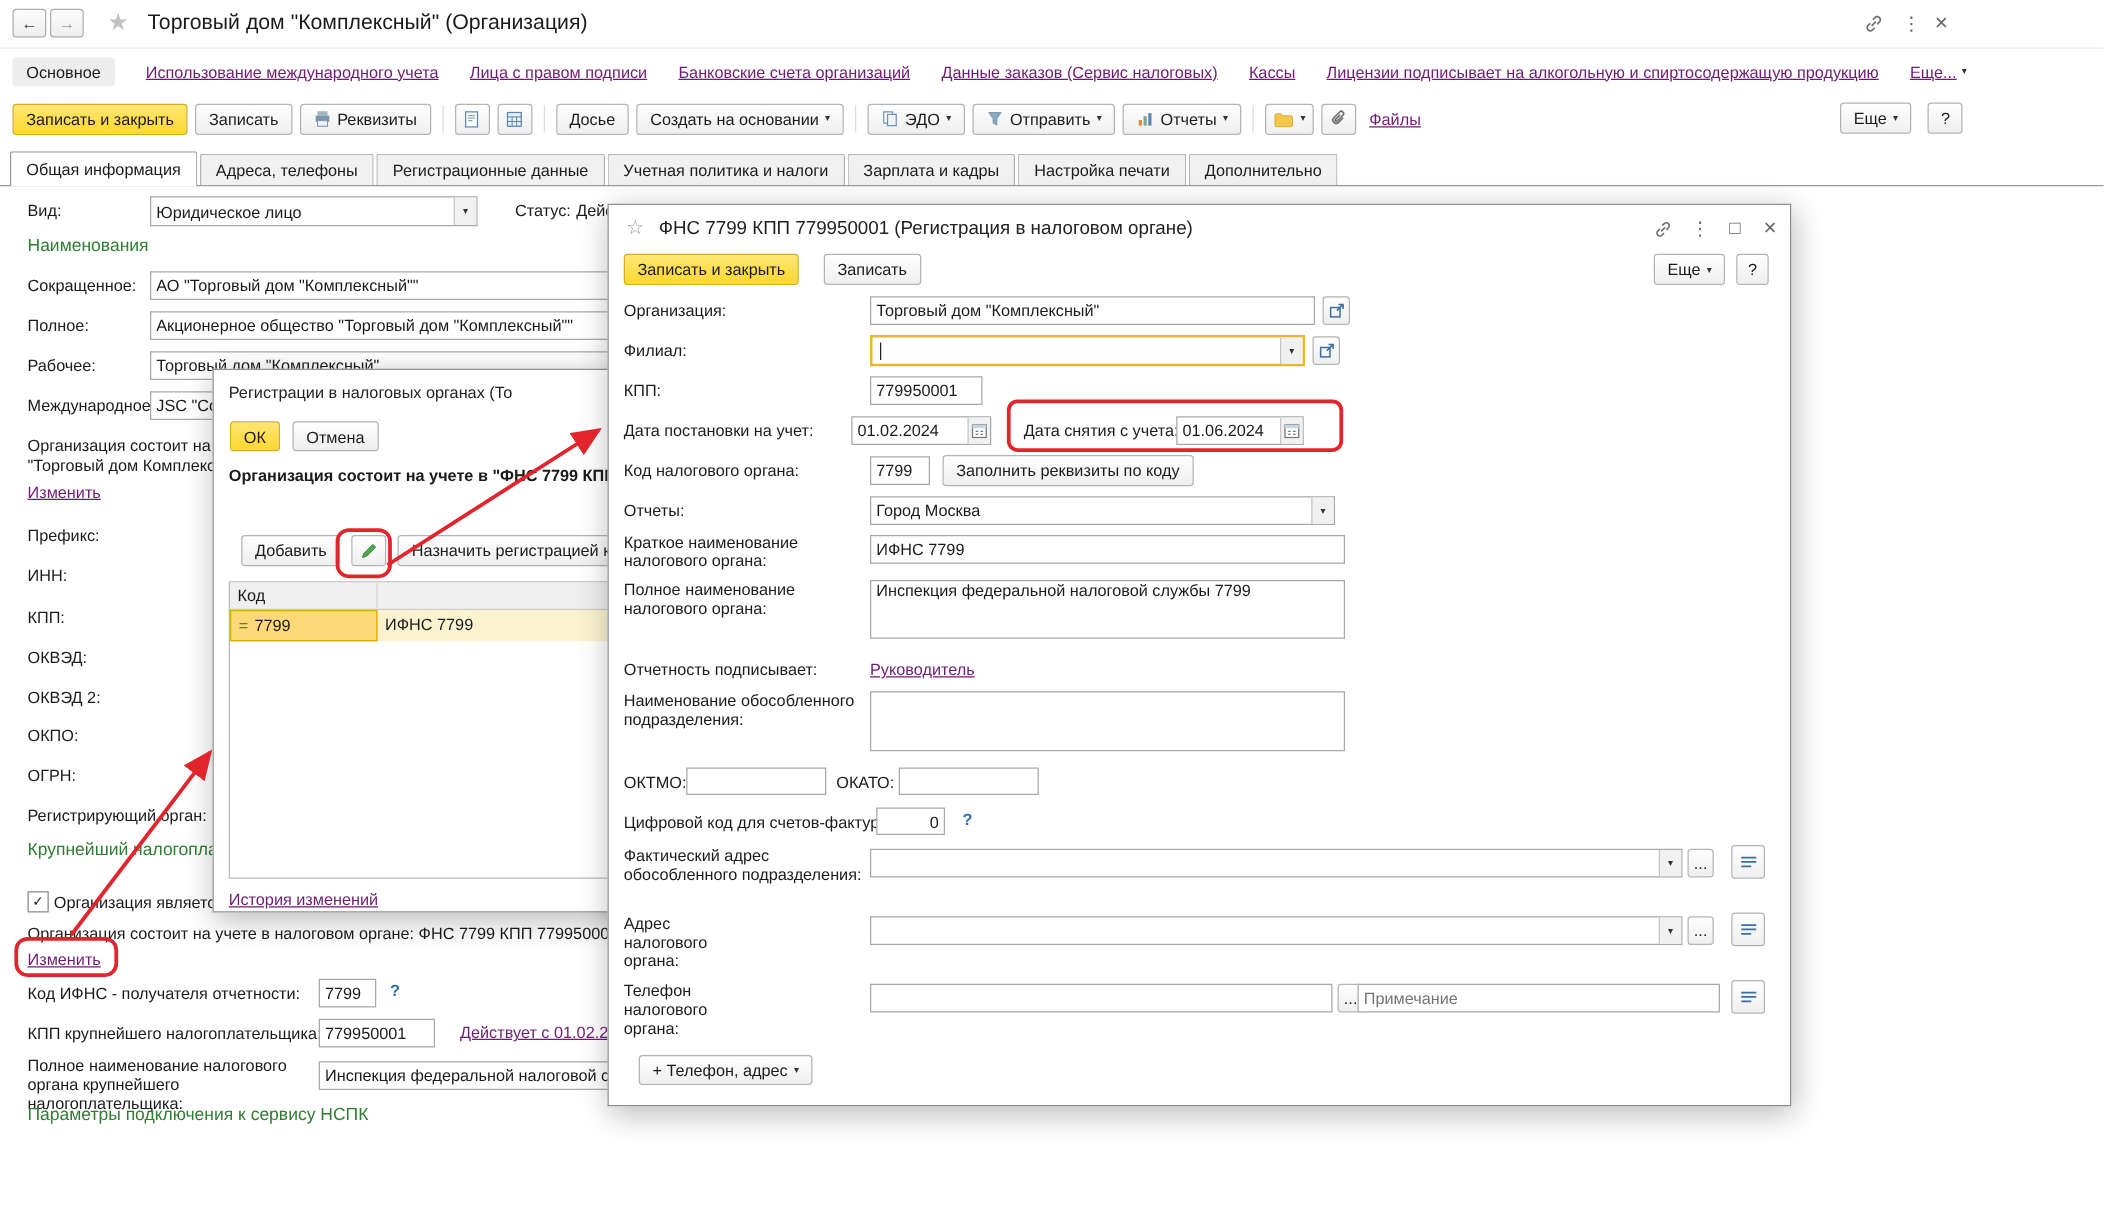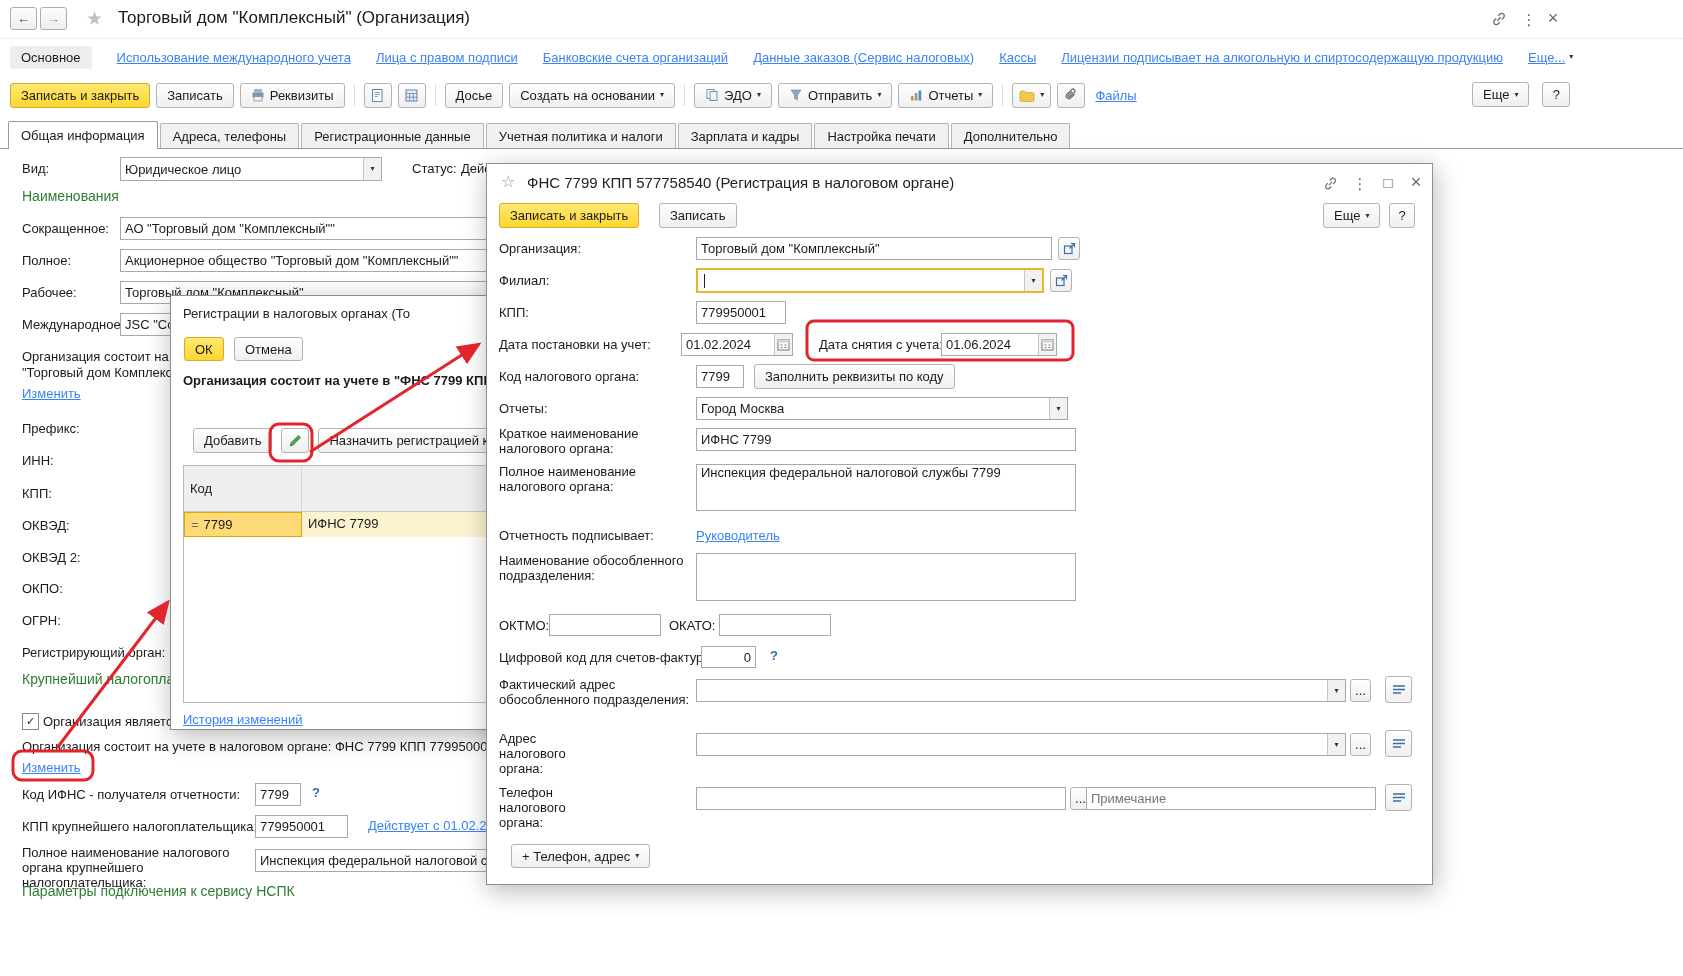--- a/index.html
+++ b/index.html
@@ -1,21 +1,21 @@
 <!DOCTYPE html>
 <html><head>
 <meta charset="utf-8">
 <style>
   html,body{margin:0;padding:0;background:#fff}
   .page{position:relative;width:1683px;height:976px;overflow:hidden;background:#fff;
         font-family:"Liberation Sans","DejaVu Sans",sans-serif;font-size:13px;color:#1b1b1b}
   .abs{position:absolute}
   .lbl{position:absolute;white-space:nowrap;line-height:15px}
   .wlbl{position:absolute;line-height:15px}
-  .link{color:#3b82f6;text-decoration:underline;cursor:pointer;white-space:nowrap}
+  .link{color:#701a75;text-decoration:underline;cursor:pointer;white-space:nowrap}
   .green{color:#2e7d32}
   .hdr14{font-size:14px}
   input,textarea,button{font:inherit;color:inherit}
   .tfield{position:absolute;height:23px;border:1px solid #a8a8a8;background:#fff;padding:0 4px;box-sizing:border-box}
   textarea.tfield{resize:none;padding:0 4px;line-height:15px}
   .btn{display:inline-flex;align-items:center;justify-content:center;gap:5px;height:25px;padding:0 10px;
        border:1px solid #b3b3b3;border-radius:3px;background:linear-gradient(#fefefe,#efefef);
        cursor:pointer;white-space:nowrap;box-sizing:border-box}
   .ybtn{background:linear-gradient(#ffe773,#fed730);border-color:#d4ac25}
   .iconbtn{width:28px;padding:0}
@@ -31,21 +31,21 @@
   .tstrip{position:absolute;display:flex;align-items:flex-end;gap:2px;border-bottom:1px solid #9a9a9a;box-sizing:border-box}
   .tab{display:inline-flex;align-items:center;height:24px;padding:0 12px;border:1px solid #b5b5b5;border-bottom:none;
        background:#f1f1f1;border-radius:2px 2px 0 0;cursor:pointer;white-space:nowrap}
   .tab.active{background:#fff;height:27px;margin-bottom:-1px;border-color:#9a9a9a}
   .dialog{position:absolute;background:#fff;border:1px solid #8f8f8f;box-shadow:2px 6px 24px rgba(0,0,0,.28)}
   .dlgtitle{position:absolute;font-size:15px;white-space:nowrap;color:#222}
   .qhelp{position:absolute;color:#2f6db1;font-weight:bold;cursor:pointer}
   .cbox{position:absolute;width:15px;height:15px;border:1px solid #888;background:#fff;display:flex;align-items:center;justify-content:center;font-size:11px;cursor:pointer}
   .tbl{position:absolute;border:1px solid #b9b9b9;box-sizing:border-box;background:#fff;display:flex;flex-direction:column}
   .tblhead{display:flex;background:#efefef;border-bottom:1px solid #c9c9c9}
-  .th{padding:15px 6px;border-right:1px solid #d6d6d6;box-sizing:border-box;white-space:nowrap}
+  .th{padding:3px 6px;border-right:1px solid #d6d6d6;box-sizing:border-box;white-space:nowrap}
   .tr{display:flex}
   .td{padding:4px 6px;box-sizing:border-box;white-space:nowrap}
   .tr.sel{background:#fbf3cf}
   .td.codecell{background:#fed977;border:1px solid #e0a800;display:flex;gap:5px;align-items:center}
   .tcaret{position:absolute;left:6px;top:4px;width:1px;height:14px;background:#222}
   svg{display:block}
 </style>
 </head>
 <body>
 
@@ -293,21 +293,21 @@
         </span>
         <span class="td" style="flex:1">ИФНС 7799</span>
       </div>
     </div>
 
     <a class="link abs" style="left:12px;top:416px">История изменений</a>
   </section>
 
   <section class="dialog" style="left:486px;top:163px;width:945px;height:720px;z-index:10">
     <span class="abs" style="left:14px;top:8px;font-size:16px;color:#9a9a9a;cursor:pointer">☆</span>
-    <div class="dlgtitle" style="left:40px;top:10px">ФНС 7799 КПП 577758540 (Регистрация в налоговом органе)</div>
+    <div class="dlgtitle" style="left:40px;top:10px">ФНС 7799 КПП 779950001 (Регистрация в налоговом органе)</div>
     <span class="ticon" style="left:832px;top:9px">
       <svg width="15" height="15" viewBox="0 0 16 16" fill="none" stroke="#707070" stroke-width="1.4">
         <path d="M6.3 9.7l3.4-3.4"></path>
           <path d="M5.2 7.6L3.6 9.2a2.55 2.55 0 103.6 3.6l1.6-1.6"></path>
           <path d="M10.8 8.4l1.6-1.6a2.55 2.55 0 10-3.6-3.6L7.2 4.8"></path>
       </svg>
     </span>
     <span class="ticon" style="left:862px;top:9px">⋮</span>
     <span class="ticon" style="left:890px;top:8px">□</span>
     <span class="ticon" style="left:918px;top:8px;font-size:18px">×</span>
@@ -360,21 +360,21 @@
       <input value="01.02.2024" style="">
       <span class="cabtn">
           <svg width="13" height="13" viewBox="0 0 13 13">
             <rect x="1" y="2" width="11" height="10" fill="#fff" stroke="#777"></rect>
             <rect x="1" y="2" width="11" height="2.6" fill="#c9d6e4"></rect>
             <path d="M3.5 7h2M7.5 7h2M3.5 9.5h2M7.5 9.5h2" stroke="#777"></path>
           </svg>
         </span>
     </div>
     <span class="lbl" style="left:332px;top:173px">Дата снятия с учета:</span>
-    <div class="combo" style="left:454px;top:169px;width:116px">
+    <div class="combo" style="left:454px;top:169px;width:102px">
       <input value="01.06.2024" style="">
       <span class="cabtn">
           <svg width="13" height="13" viewBox="0 0 13 13">
             <rect x="1" y="2" width="11" height="10" fill="#fff" stroke="#777"></rect>
             <rect x="1" y="2" width="11" height="2.6" fill="#c9d6e4"></rect>
             <path d="M3.5 7h2M7.5 7h2M3.5 9.5h2M7.5 9.5h2" stroke="#777"></path>
           </svg>
         </span>
     </div>
 

